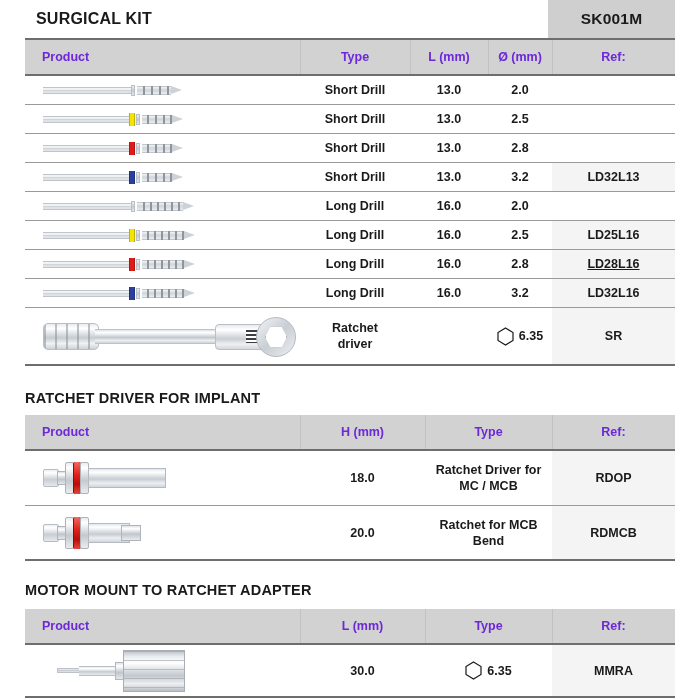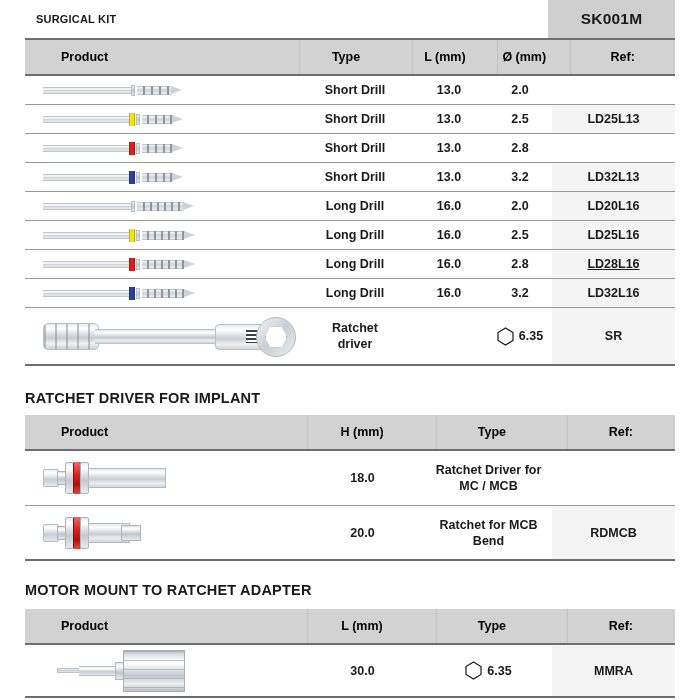--- a/index.html
+++ b/index.html
@@ -15,21 +15,21 @@
 
   
   .kit-title-bar {
     position: absolute; left: 25px; top: 0px; width: 650px; height: 40px;
     display: flex; align-items: stretch;
     border-bottom: 2px solid #6e6e6e;
   }
   .kit-title-bar .kit-name {
     flex: 1 1 auto; display: flex; align-items: center;
     padding-left: 11px;
-    font-size: 11px; font-weight: bold; letter-spacing: .2px;
+    font-size: 16px; font-weight: bold; letter-spacing: .2px;
     background: #ffffff;
   }
   .kit-title-bar .kit-ref {
     width: 127px; display: flex; align-items: center; justify-content: center;
     background: #cfcfcf;
     font-size: 15.5px; font-weight: bold; letter-spacing: .2px;
   }
 
   
   .section-heading {
@@ -39,21 +39,21 @@
   }
 
   
   .tbl { position: absolute; left: 25px; width: 650px; }
   .tbl .hdr {
     display: flex; height: 36px; background: #d2d2d2;
     border-bottom: 2px solid #6e6e6e;
   }
   .tbl .hdr .cell {
     display: flex; align-items: center; justify-content: center;
-    font-size: 12.5px; font-weight: bold; color: #000000; margin-left: 19px;
+    font-size: 12.5px; font-weight: bold; color: #6d28d9;
   }
   .tbl .hdr .cell.prod { justify-content: flex-start; padding-left: 17px; }
   .tbl .hdr .cell.sep { box-shadow: inset 1px 0 0 #c2c2c2; }
 
   .tbl .row { display: flex; border-bottom: 1px solid #9a9a9a; }
   .tbl .row:last-child { border-bottom: 2px solid #6e6e6e; }
   .tbl .row .cell {
     display: flex; align-items: center; justify-content: center;
     font-size: 12.5px; font-weight: bold; color: #1a1a1a;
     text-align: center; line-height: 1.28;
@@ -241,21 +241,20 @@
           <div class="fl-mark" style="left:104px;"></div>
             <div class="fl-mark" style="left:112px;"></div>
           <div class="fl-mark" style="left:120px;"></div>
             <div class="fl-mark" style="left:127px;"></div>
           <div class="tip" style="left:129px;"></div>
         </div>
       </div>
       <div class="cell" style="width:110px;">Short Drill</div>
       <div class="cell" style="width:78px;">13.0</div>
       <div class="cell" style="width:64px;">2.5</div>
-      <div class="cell refcell" style="width:123px;">LD25L13</div>
     </div>
 
     <div class="row" style="height:29px;">
       <div class="cell prod" style="width:275px;">
         <div class="drill" style="width:145px;">
           <div class="shank" style="width:88px;"></div>
           <div class="band" style="left:86px; background:#e01c16;"></div>
           <div class="notch" style="left:93px;"></div>
           <div class="flute" style="left:99px; width:30px;"></div>
           <div class="fl-mark" style="left:104px;"></div>
@@ -302,21 +301,20 @@
           <div class="fl-mark" style="left:114px;"></div>
             <div class="fl-mark" style="left:121px;"></div>
           <div class="fl-mark" style="left:128px;"></div>
             <div class="fl-mark" style="left:135px;"></div>
           <div class="tip" style="left:140px;"></div>
         </div>
       </div>
       <div class="cell" style="width:110px;">Long Drill</div>
       <div class="cell" style="width:78px;">16.0</div>
       <div class="cell" style="width:64px;">2.0</div>
-      <div class="cell refcell" style="width:123px;">LD20L16</div>
     </div>
 
     <div class="row" style="height:29px;">
       <div class="cell prod" style="width:275px;">
         <div class="drill" style="width:160px;">
           <div class="shank" style="width:88px;"></div>
           <div class="band" style="left:86px; background:#f5e400;"></div>
           <div class="notch" style="left:93px;"></div>
           <div class="flute" style="left:99px; width:42px;"></div>
           <div class="fl-mark" style="left:104px;"></div>
@@ -429,20 +427,21 @@
           <div class="body" style="left:45px; width:78px;"></div>
         </div>
       </div>
       <div class="cell" style="width:125px;">18.0</div>
       <div class="cell" style="width:127px;">
         <div>
           <span class="two-line">Ratchet Driver for</span>
           <span class="two-line">MC / MCB</span>
         </div>
       </div>
+      <div class="cell refcell" style="width:123px;">RDOP</div>
     </div>
 
     <div class="row" style="height:55px;">
       <div class="cell prod" style="width:275px;">
         <div class="adapter" style="width:110px;">
           <div class="cap"></div>
           <div class="neck"></div>
           <div class="flange" style="left:22px;"></div>
           <div class="redring" style="left:30px;"></div>
           <div class="flange" style="left:37px;"></div>

